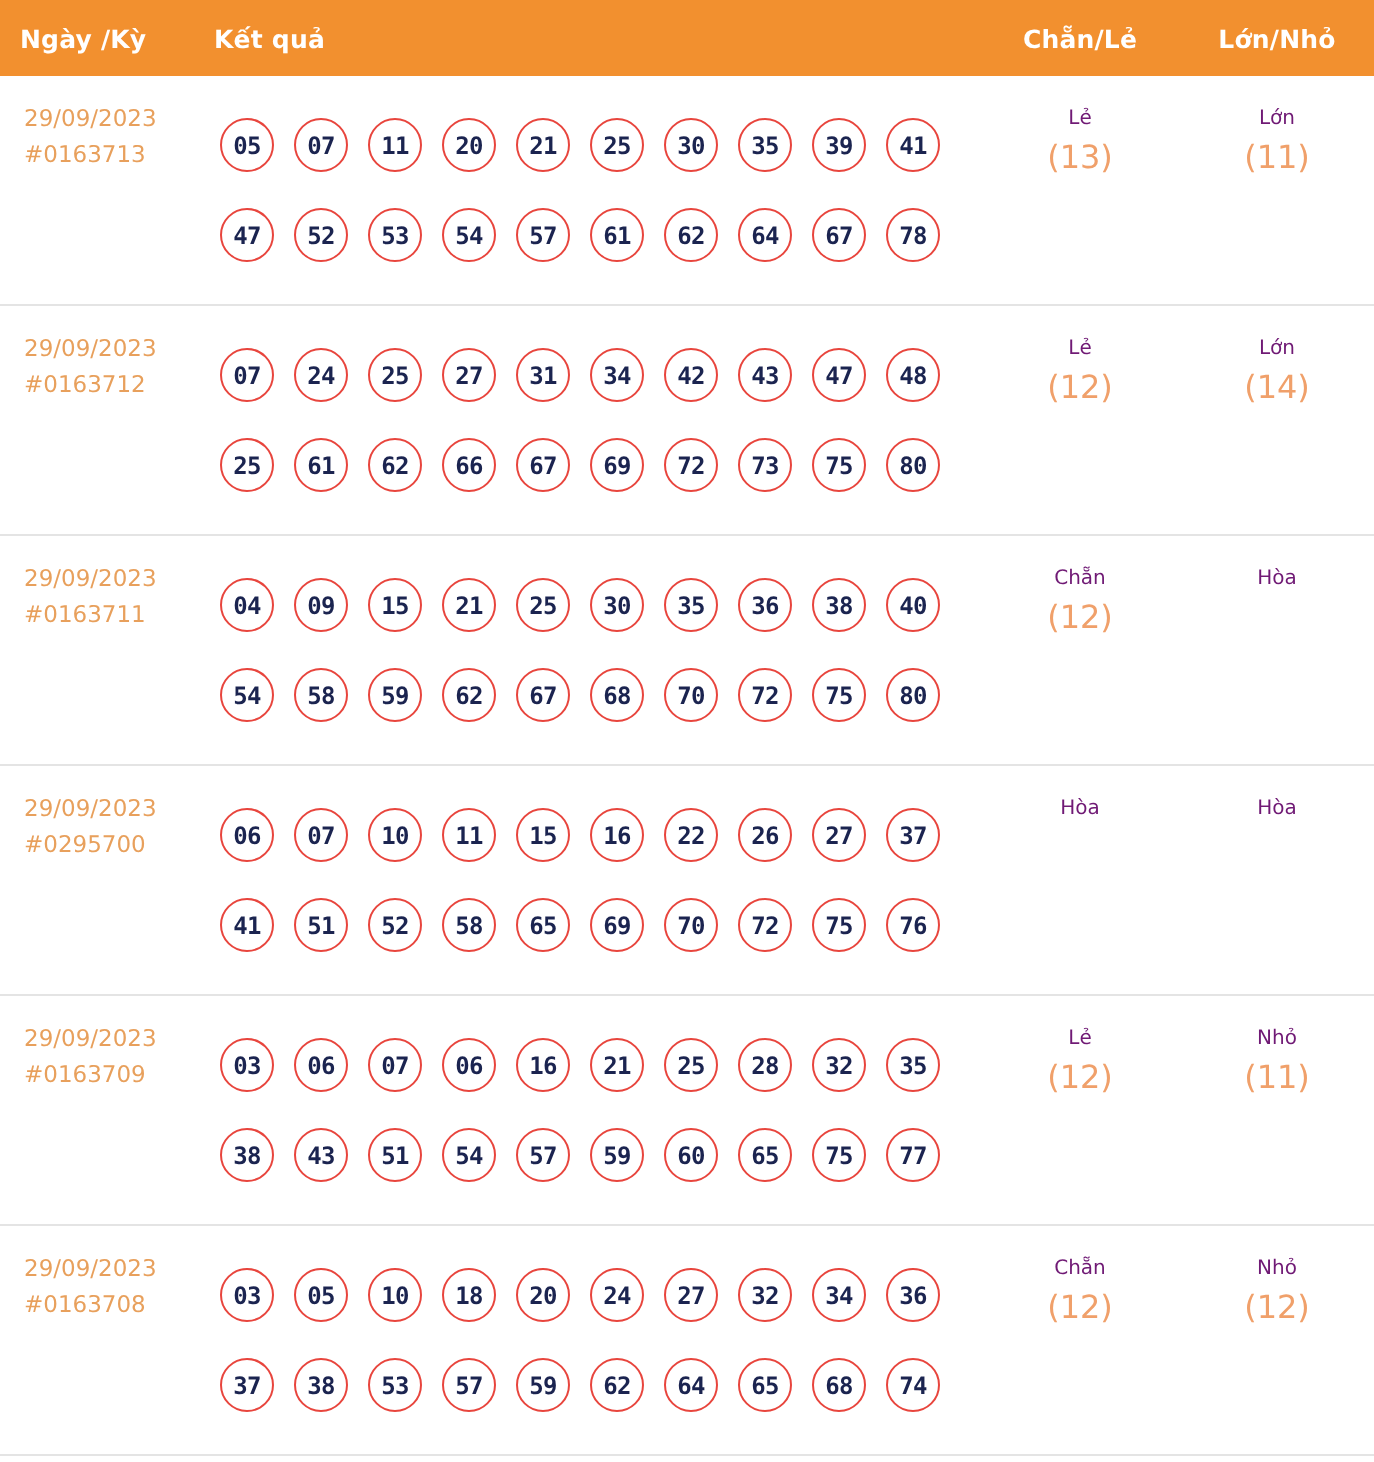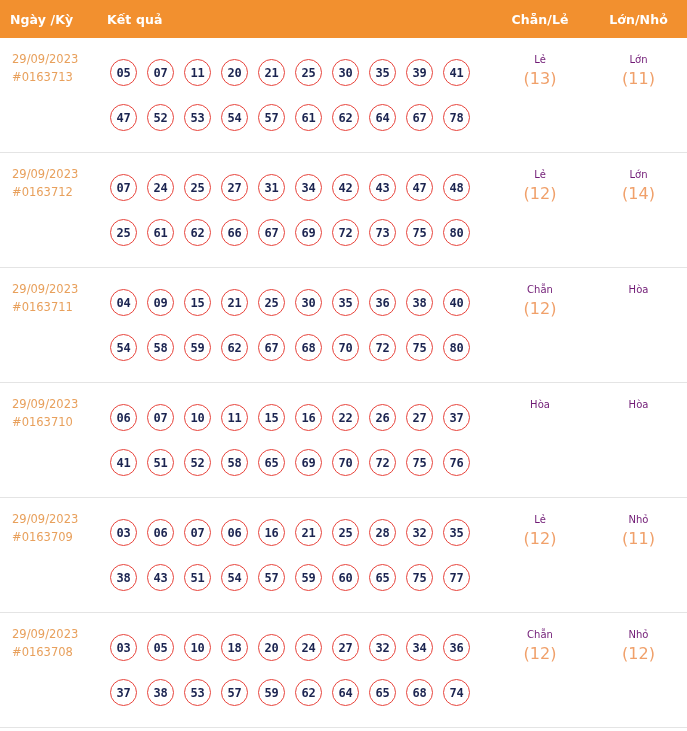--- a/index.html
+++ b/index.html
@@ -236,21 +236,21 @@
           <span class="tag-label">Chẵn</span>
           <span class="tag-count">(12)</span>
         </td>
         <td class="cell-bs">
           <span class="tag-label">Hòa</span>
         </td>
       </tr>
       <tr class="result-row">
         <td class="cell-date">
           <div class="date-line">29/09/2023</div>
-          <div class="issue-line">#0163710</div>
+          <div class="issue-line">#0295700</div>
         </td>
         <td class="cell-result">
           <div class="ball-row">
             <div class="ball">06</div>
             <div class="ball">07</div>
             <div class="ball">10</div>
             <div class="ball">11</div>
             <div class="ball">15</div>
             <div class="ball">16</div>
             <div class="ball">22</div>

